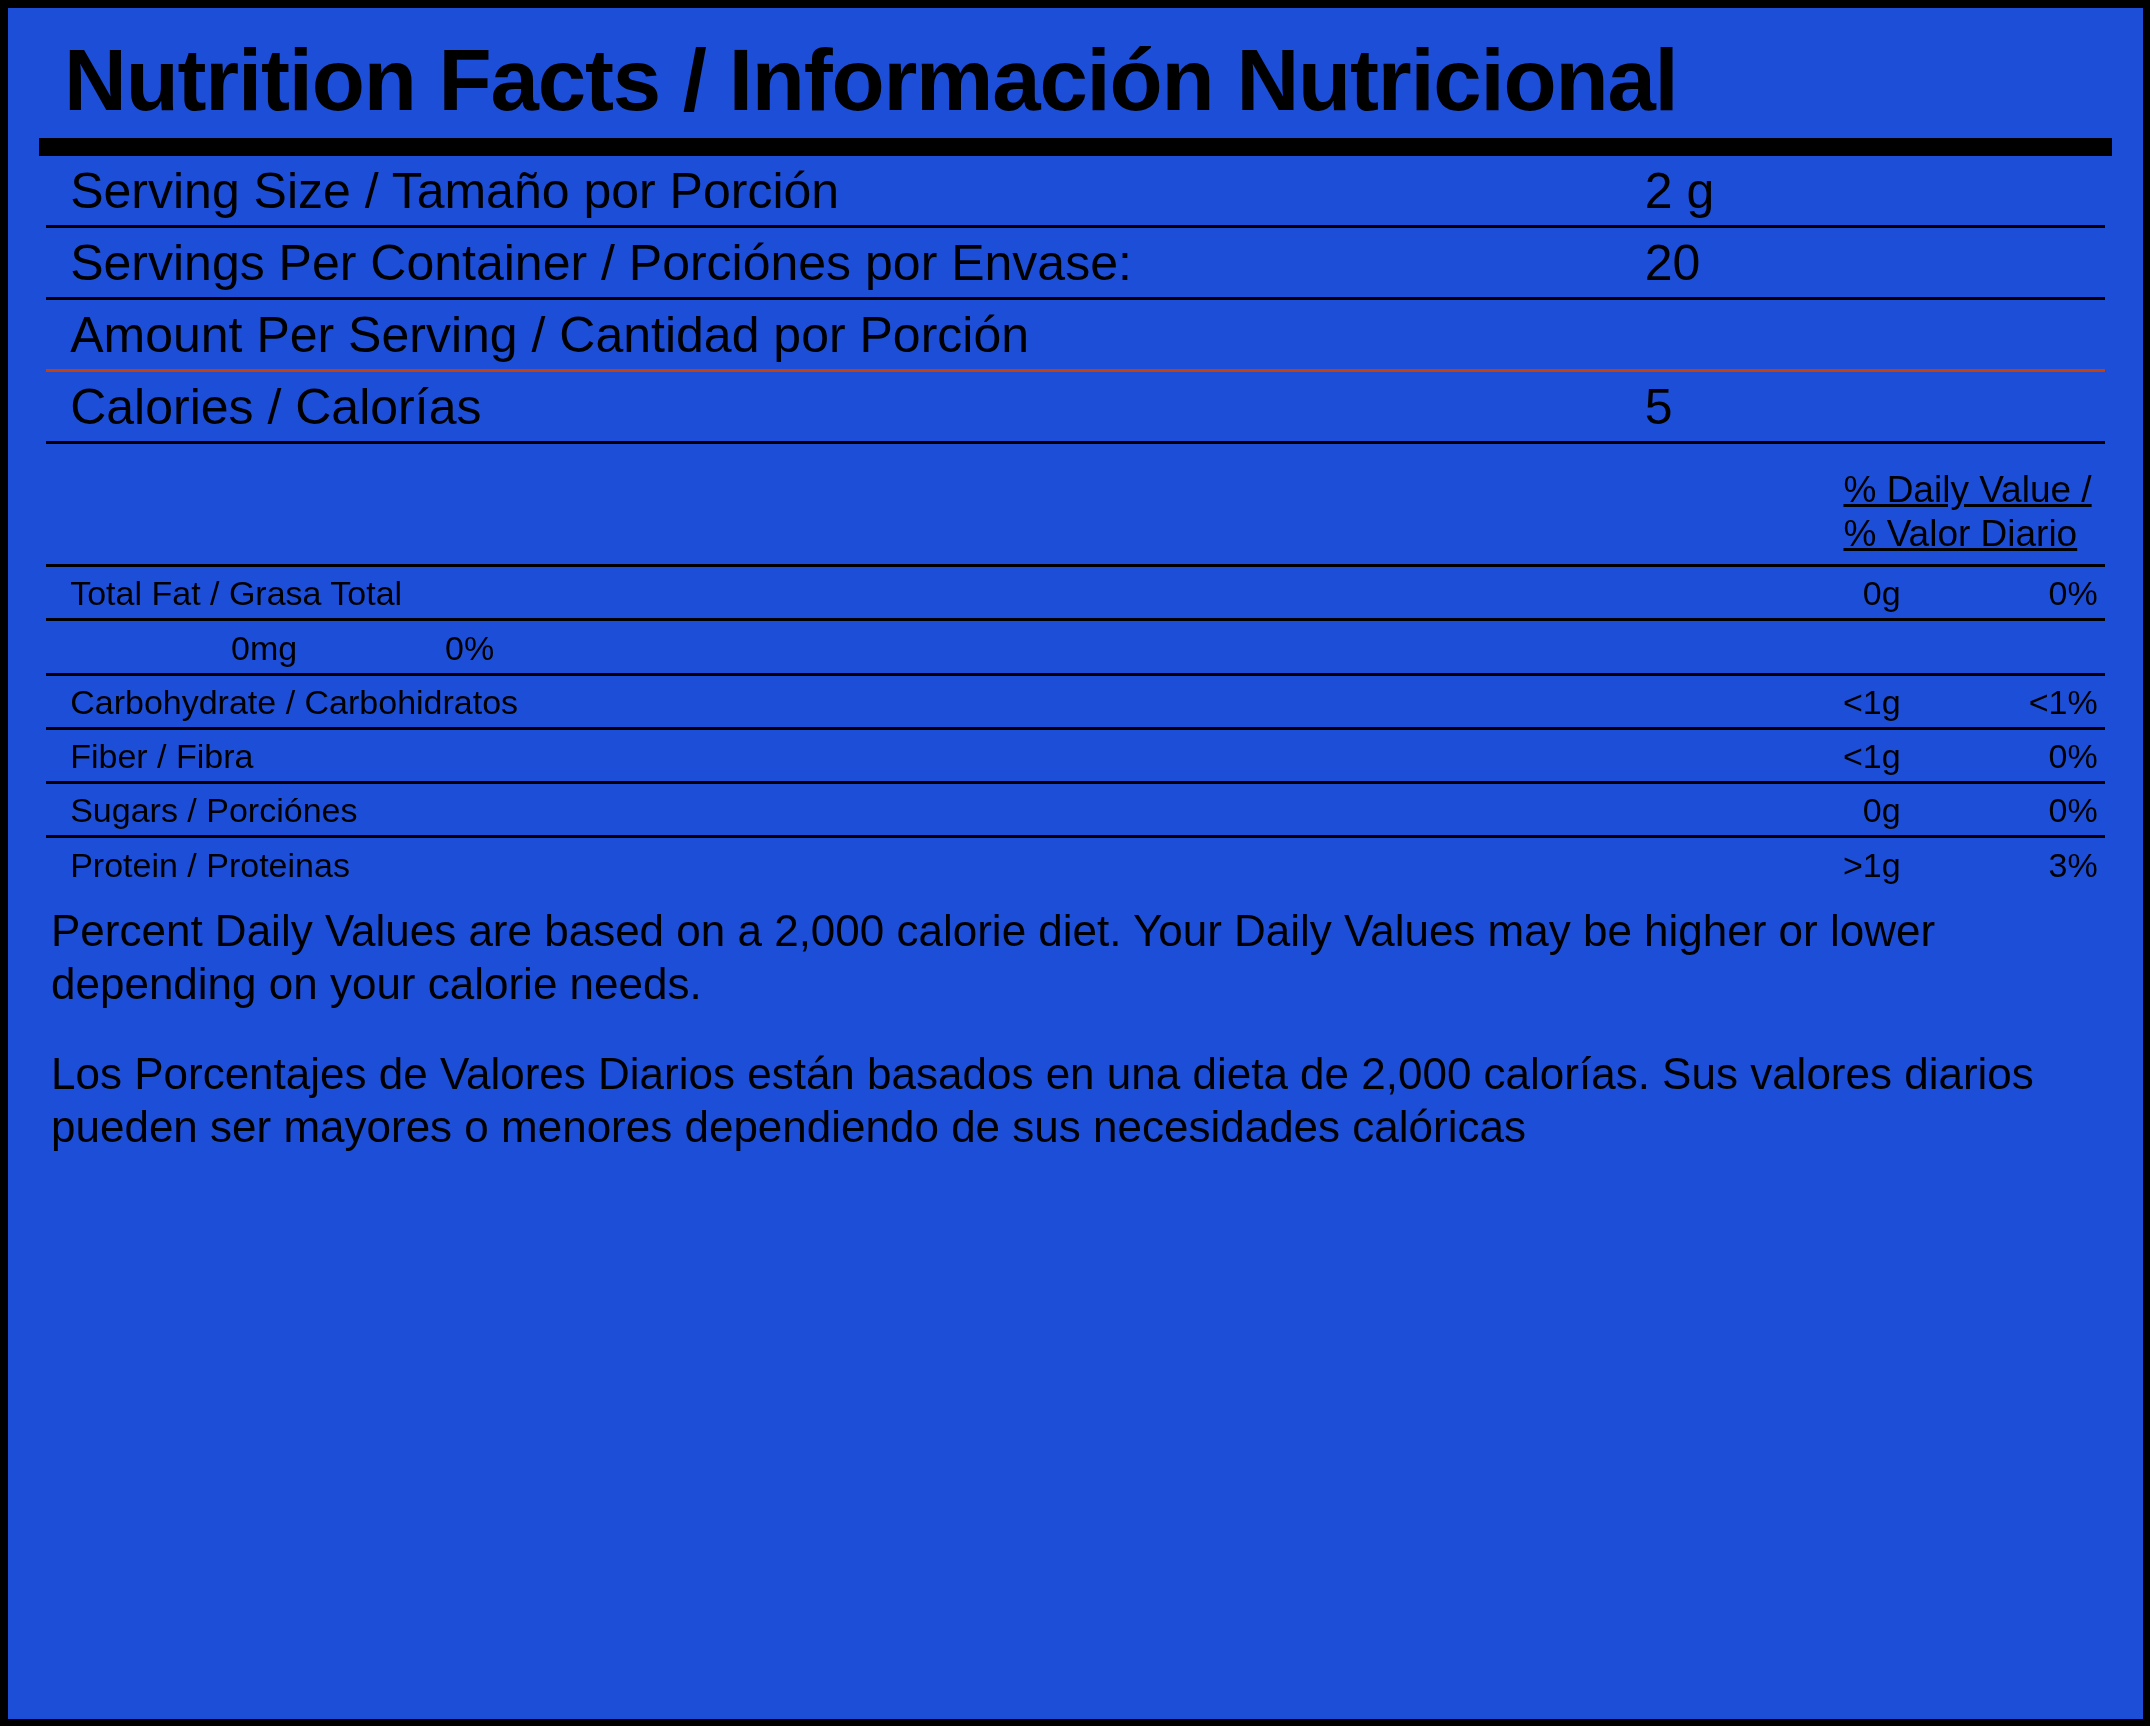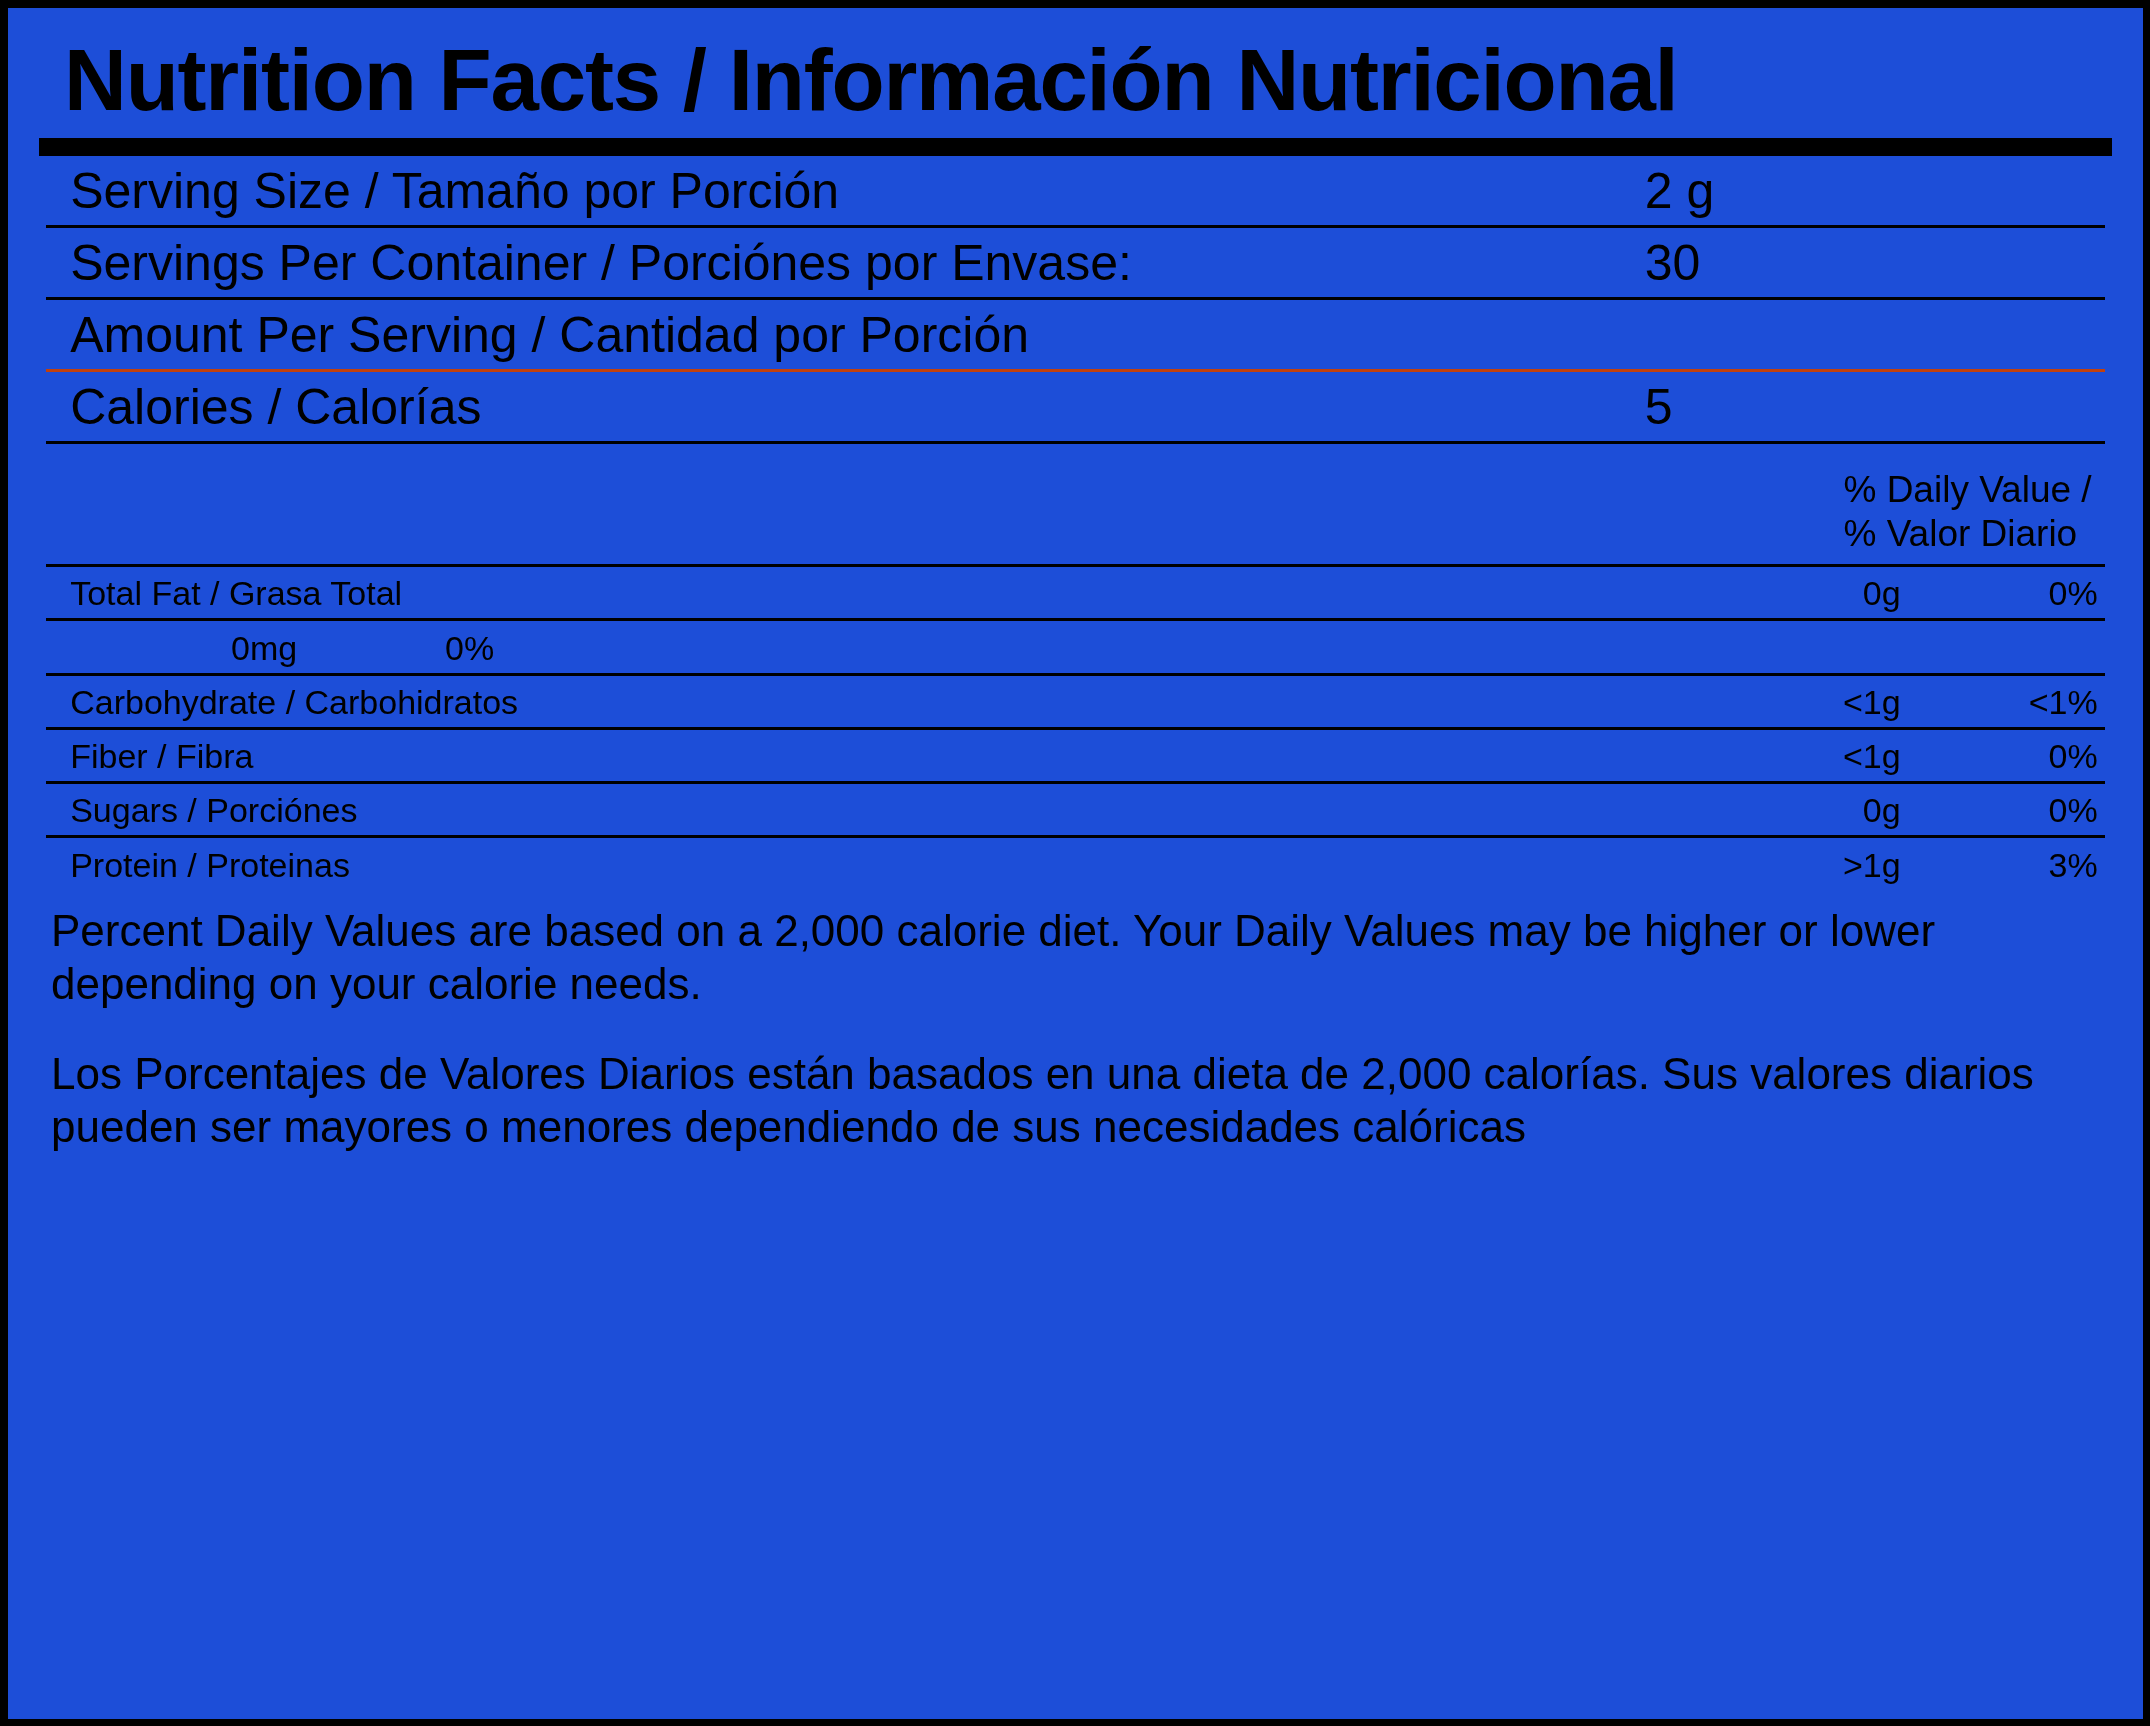--- a/index.html
+++ b/index.html
@@ -73,20 +73,21 @@
     border-bottom: 3px solid #c2410c;
   }
 
   
   .dv-header {
     display: flex;
     justify-content: flex-end;
     padding: 24px 7.2px 0 0;
     border-bottom: 3px solid #000000;
     margin-bottom: 0;
+    text-decoration: underline;
   }
   .dv-header .dv-text {
     font-size: 37px;
     line-height: 1.18;
     text-align: left;
     padding-bottom: 8.4px;
     padding-right: 6px;
   }
 
   
@@ -141,21 +142,21 @@
 
   <div class="rows">
 
     <div class="row serving">
       <div class="label">Serving Size / Tamaño por Porción</div>
       <div class="value">2 g</div>
     </div>
 
     <div class="row spc">
       <div class="label">Servings Per Container / Porciónes por Envase:</div>
-      <div class="value">30</div>
+      <div class="value">20</div>
     </div>
 
     <div class="row amount">
       <div class="label">Amount Per Serving / Cantidad por Porción</div>
       <div class="value"></div>
     </div>
 
     <div class="row calories">
       <div class="label">Calories / Calorías</div>
       <div class="value">5</div>

